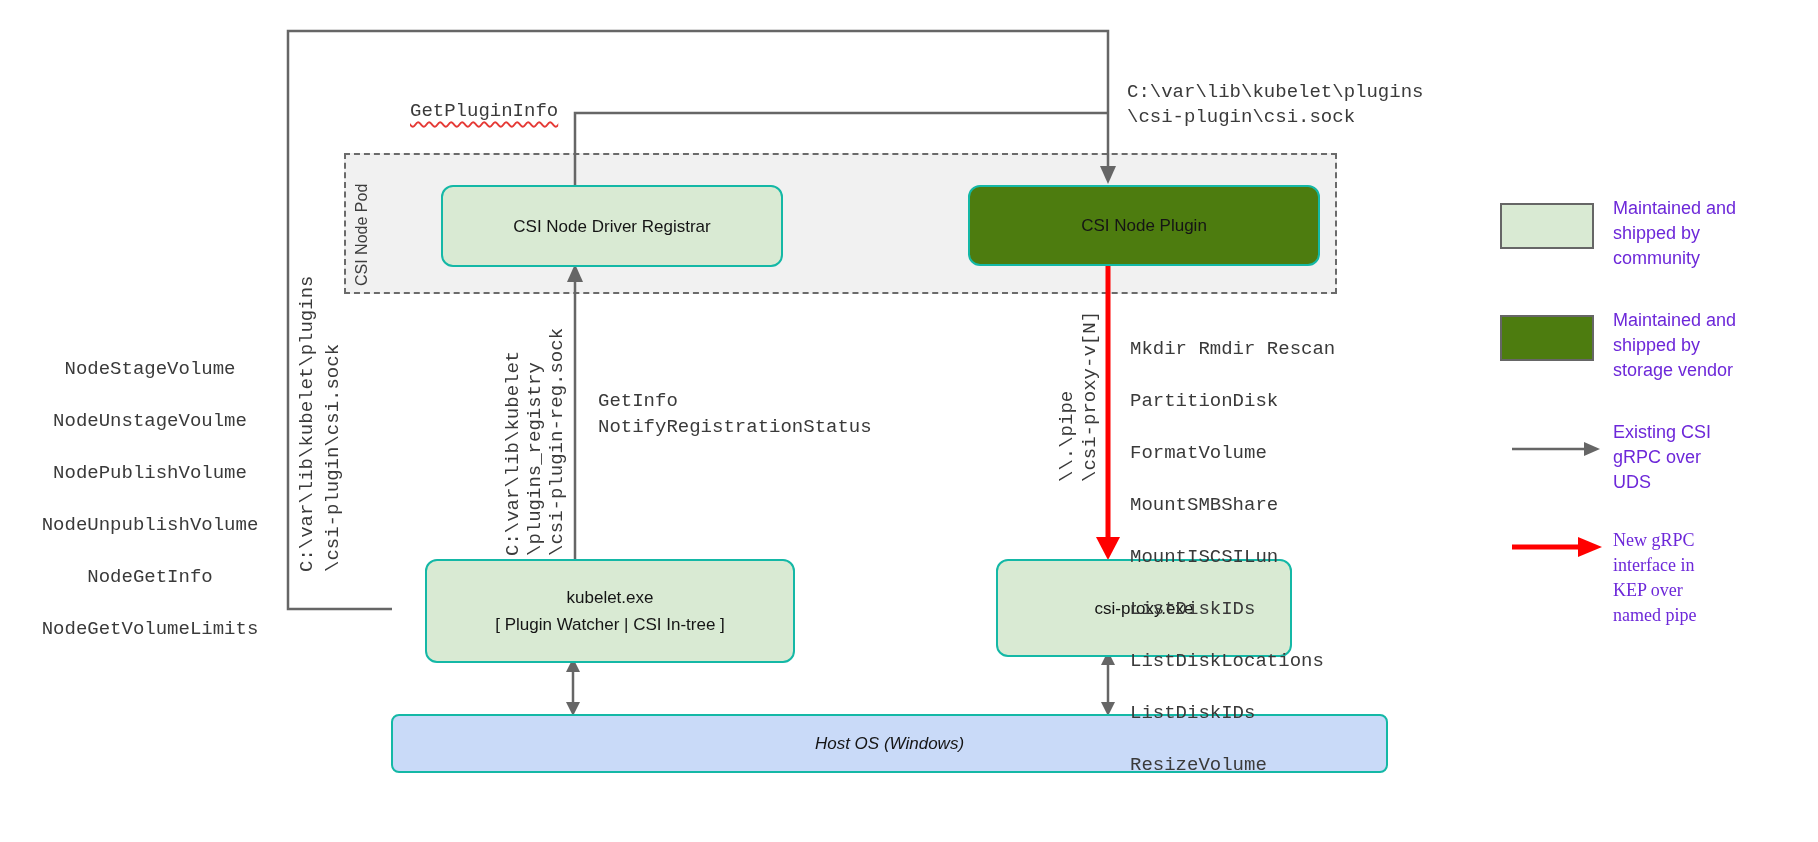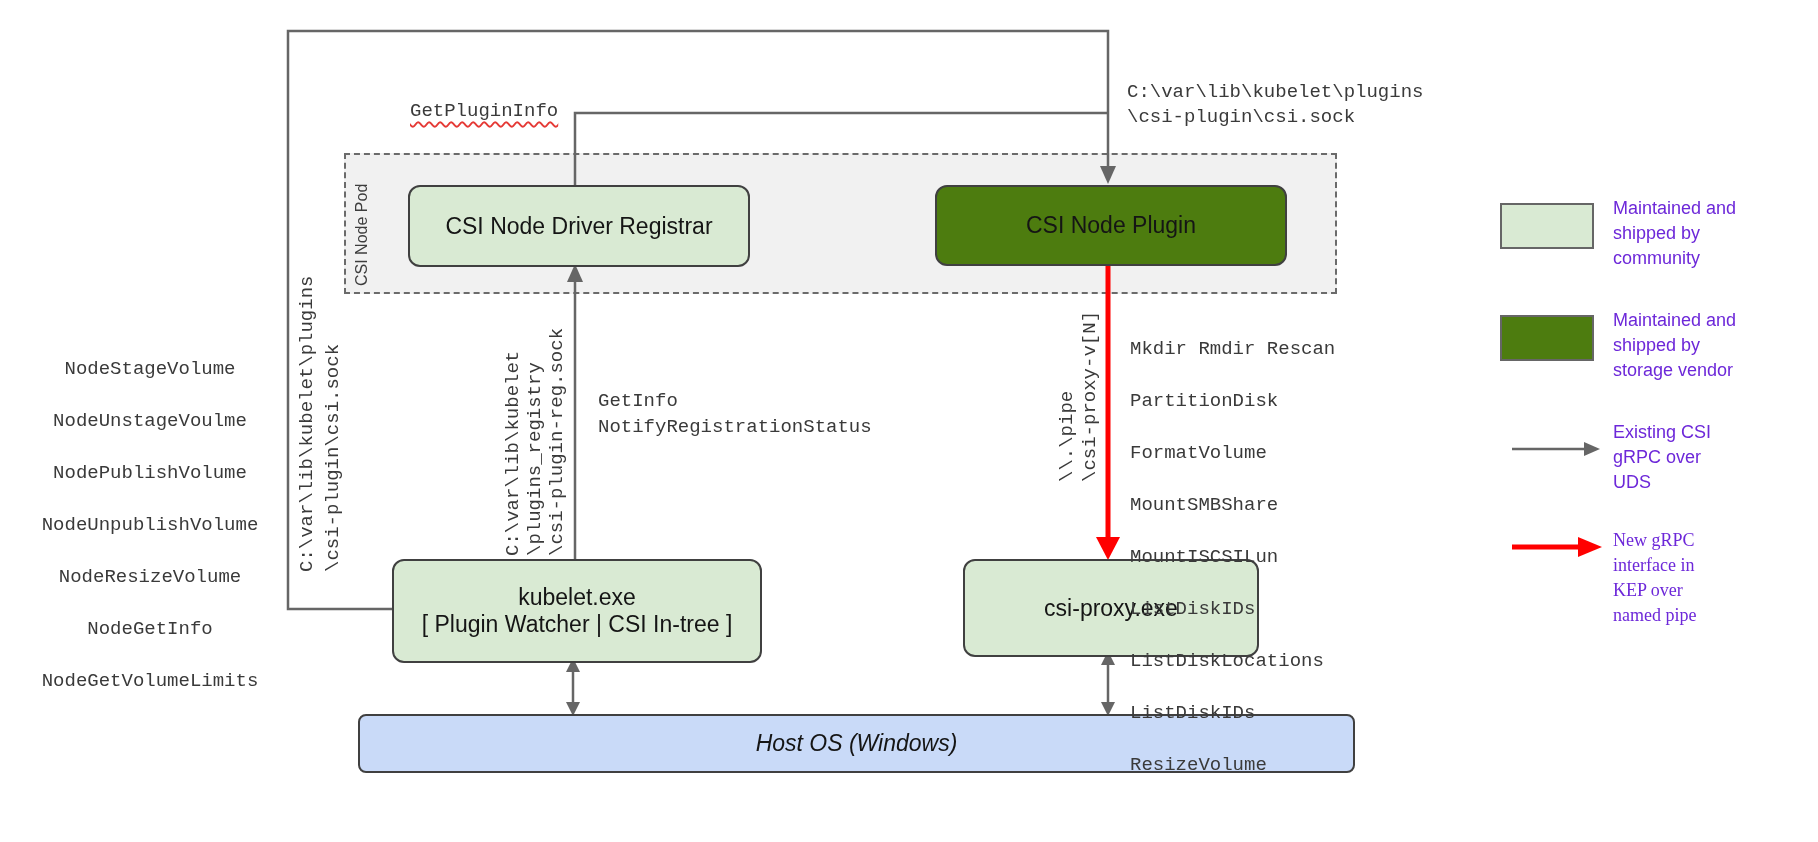--- a/index.html
+++ b/index.html
@@ -4,23 +4,23 @@
 <style>
   html,body{margin:0;padding:0;background:#ffffff;}
   #stage{position:relative;width:1818px;height:842px;background:#ffffff;overflow:hidden;
          font-family:"Liberation Sans",sans-serif;}
   .abs{position:absolute;}
   .mono{font-family:"Liberation Mono","DejaVu Sans Mono",monospace;font-size:19px;
         color:#3a3a3a;line-height:26px;white-space:pre-line;}
   .sans{font-family:"Liberation Sans",sans-serif;}
   .preline{white-space:pre-line;}
   .vtext{transform-origin:0 0;transform:rotate(-90deg);white-space:pre;}
-  .box{position:absolute;border:2px solid #404040;border-radius:12px;
+  .box{position:absolute;border:2px solid #14b8a6;border-radius:12px;
        display:flex;flex-direction:column;align-items:center;justify-content:center;
-       text-align:center;z-index:2;font-size:23px;color:#151515;line-height:27px;}
+       text-align:center;z-index:2;font-size:17px;color:#151515;line-height:27px;margin-left:33px;}
   .green{background:#d9ead3;}
   .yellow{background:#4d7c0f;}
   .blue{background:#c9daf8;font-style:italic;}
   #pod{position:absolute;left:344px;top:153px;width:993px;height:141px;
        background:#f1f1f1;border:2.5px dashed #6b6b6b;z-index:0;box-sizing:border-box;}
   #pod-label{left:352px;top:286px;font-size:16px;color:#3d3d3d;line-height:20px;z-index:3;}
   #svg-overlay{position:absolute;left:0;top:0;z-index:1;}
   .txt{position:absolute;z-index:3;}
   #get-plugin-info{left:410px;top:98px;
        text-decoration:underline wavy #e53935 2px;text-underline-offset:5px;
@@ -96,21 +96,20 @@
   <div id="get-plugin-info" class="txt mono">GetPluginInfo</div>
 
   <div id="csi-sock-top" class="txt mono">C:\var\lib\kubelet\plugins
 \csi-plugin\csi.sock</div>
 
   <div id="node-methods" class="txt mono">
     <div>NodeStageVolume</div>
     <div>NodeUnstageVoulme</div>
     <div>NodePublishVolume</div>
     <div>NodeUnpublishVolume</div>
-    <div>NodeResizeVolume</div>
     <div>NodeGetInfo</div>
     <div>NodeGetVolumeLimits</div>
   </div>
 
   <div id="proxy-methods" class="txt mono">
     <div>Mkdir Rmdir Rescan</div>
     <div>PartitionDisk</div>
     <div>FormatVolume</div>
     <div>MountSMBShare</div>
     <div>MountISCSILun</div>

